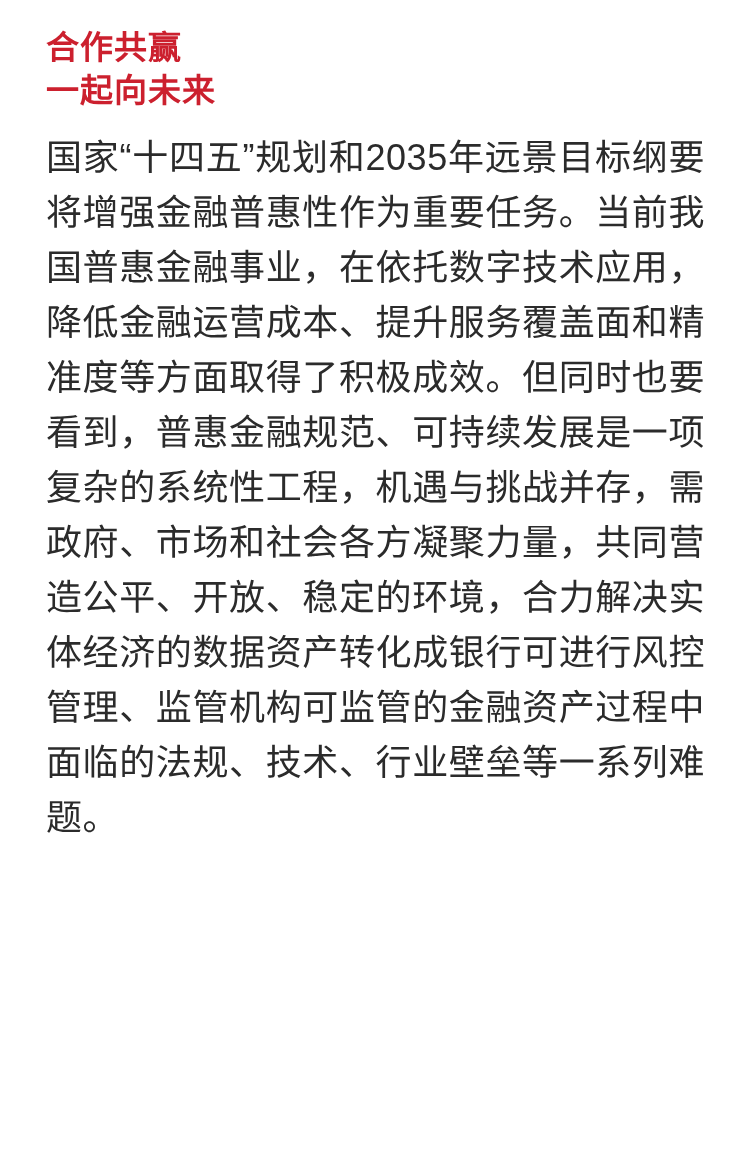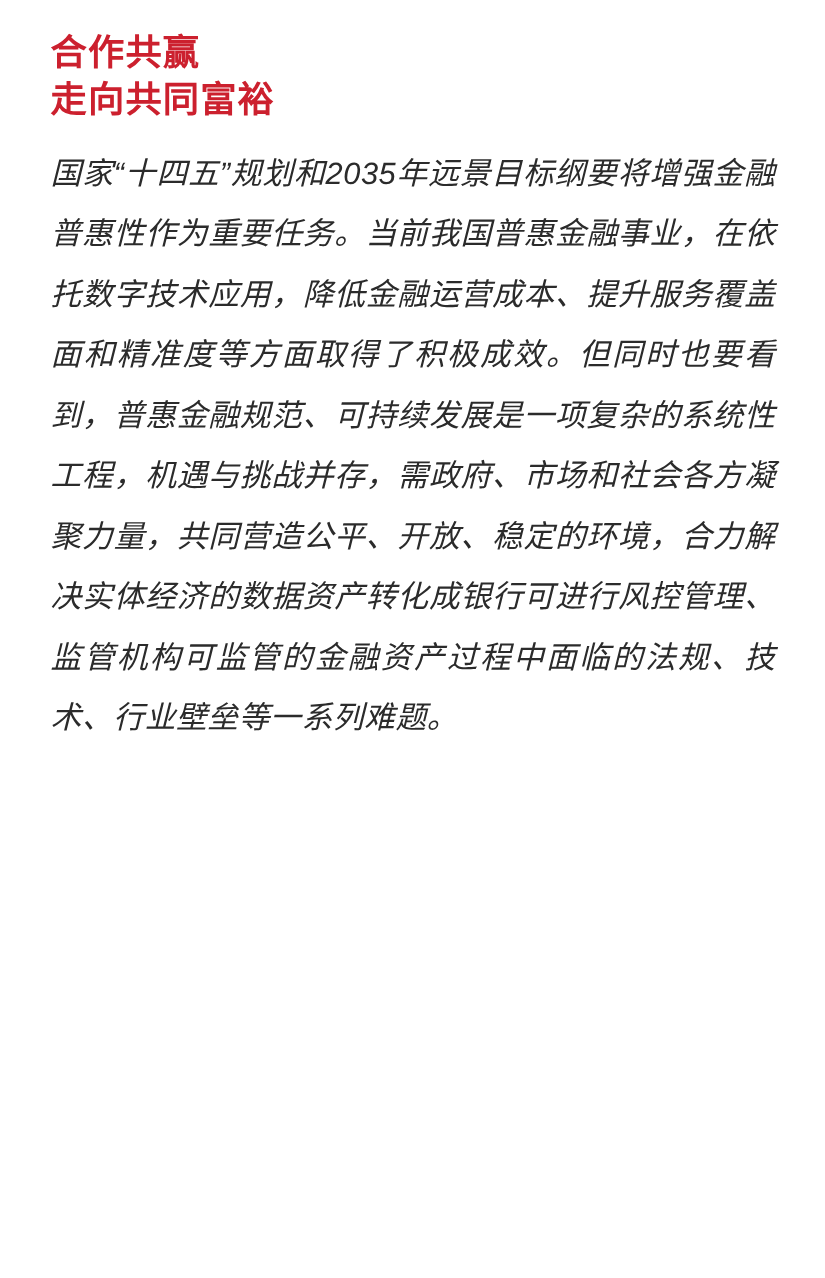--- a/index.html
+++ b/index.html
@@ -25,44 +25,43 @@
     line-height: 43px;
     font-weight: 800;
     letter-spacing: 1px;
   }
   .heading .heading-line {
     display: block;
   }
   .body-para {
     margin: 0;
     color: var(--text, #2b2b2b);
-    font-size: 28px;
+    font-size: 36px;
     line-height: 55px;
     text-align: justify;
     letter-spacing: 0.5px;
     word-break: break-all;
-    font-style: italic;
   }
   .para-1 {
     margin-top: 18px;
   }
   .para-2 {
     margin-top: 32px;
   }
   .body-para strong {
     font-weight: 800;
     color: var(--text-strong, #1d1d1d);
   }
 </style>
 </head>
 <body>
 
 <div class="page" style="--page-bg: #ffffff; --accent: #cc202e; --text: #2b2b2b; --text-strong: #1d1d1d;">
 
   <h1 class="heading">
     <span class="heading-line">合作共赢</span>
-    <span class="heading-line">走向共同富裕</span>
+    <span class="heading-line">一起向未来</span>
   </h1>
 
   <p class="body-para para-1">国家“十四五”规划和2035年远景目标纲要将增强金融普惠性作为重要任务。当前我国普惠金融事业，在依托数字技术应用，降低金融运营成本、提升服务覆盖面和精准度等方面取得了积极成效。但同时也要看到，普惠金融规范、可持续发展是一项复杂的系统性工程，机遇与挑战并存，需政府、市场和社会各方凝聚力量，共同营造公平、开放、稳定的环境，合力解决实体经济的数据资产转化成银行可进行风控管理、监管机构可监管的金融资产过程中面临的法规、技术、行业壁垒等一系列难题。</p>
 
 
 </div>
 
 </body></html>

